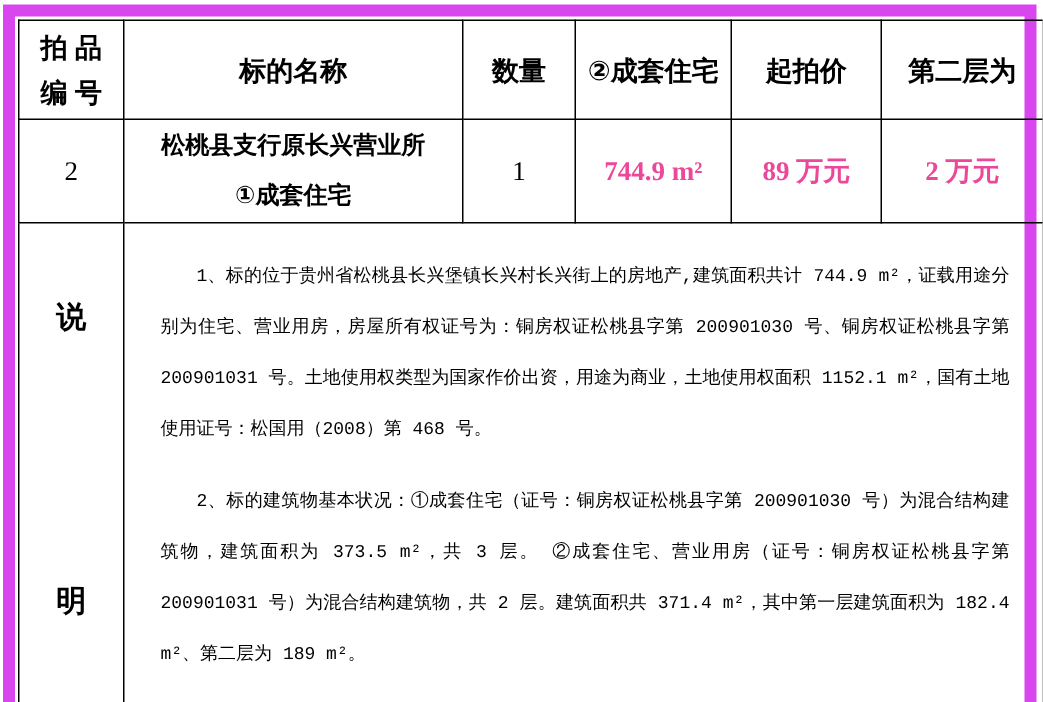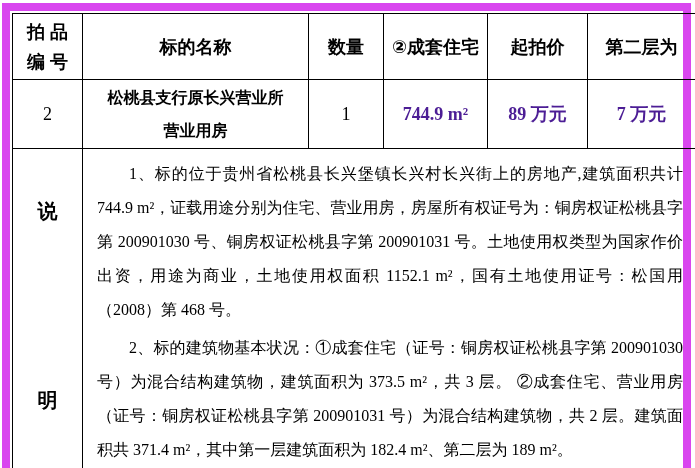--- a/index.html
+++ b/index.html
@@ -58,21 +58,21 @@
     font-family: "Liberation Serif", "DejaVu Serif", serif;
     font-size: 18px;
   }
   .name-cell {
     font-family: "Liberation Sans", "DejaVu Sans", sans-serif;
     font-weight: bold;
     font-size: 16px;
     line-height: 33px;
   }
   .red-val {
-    color: #4c1d95;
+    color: #ec4899;
     font-weight: bold;
     font-size: 18px;
     font-family: "Liberation Serif", "DejaVu Serif", serif;
   }
 
   td.notes-label-cell {
     vertical-align: top;
     font-family: "Liberation Sans", "DejaVu Sans", sans-serif;
     font-weight: bold;
     font-size: 20px;
@@ -85,27 +85,27 @@
     height: 306px;
     box-sizing: border-box;
     padding: 48px 0 42px 0;
   }
   td.notes-body-cell {
     vertical-align: top;
     text-align: left;
     padding: 4px 8px 2px 10px;
   }
   .notes-body-cell p {
-    margin: 4px;
-    font-size: 16px;
+    margin: 14px;
+    font-size: 12px;
     line-height: 34px;
     text-align: justify;
     text-justify: inter-ideograph;
     text-indent: 2em;
-    font-family: Liberation Serif, serif;
+    font-family: Liberation Mono, monospace;
   }
 </style>
 </head>
 <body>
 
 <div class="page">
   <div class="outer-frame">
     <table class="auction-table">
       <colgroup>
         <col class="c-lot">
@@ -128,26 +128,26 @@
         <td class="hd">数量</td>
         <td class="hd">②成套住宅</td>
         <td class="hd">起拍价</td>
         <td class="hd">第二层为</td>
       </tr>
 
       <tr class="data-row">
         <td class="num-cell">2</td>
         <td class="name-cell">
           <div>松桃县支行原长兴营业所</div>
-          <div>营业用房</div>
+          <div>①成套住宅</div>
         </td>
         <td class="num-cell">1</td>
         <td class="red-val">744.9 m²</td>
         <td class="red-val">89 万元</td>
-        <td class="red-val">7 万元</td>
+        <td class="red-val">2 万元</td>
       </tr>
 
       <tr class="notes-row">
         <td class="notes-label-cell">
           <div class="notes-label-stack">
             <span>说</span>
             <span>明</span>
           </div>
         </td>
         <td class="notes-body-cell" colspan="5">

